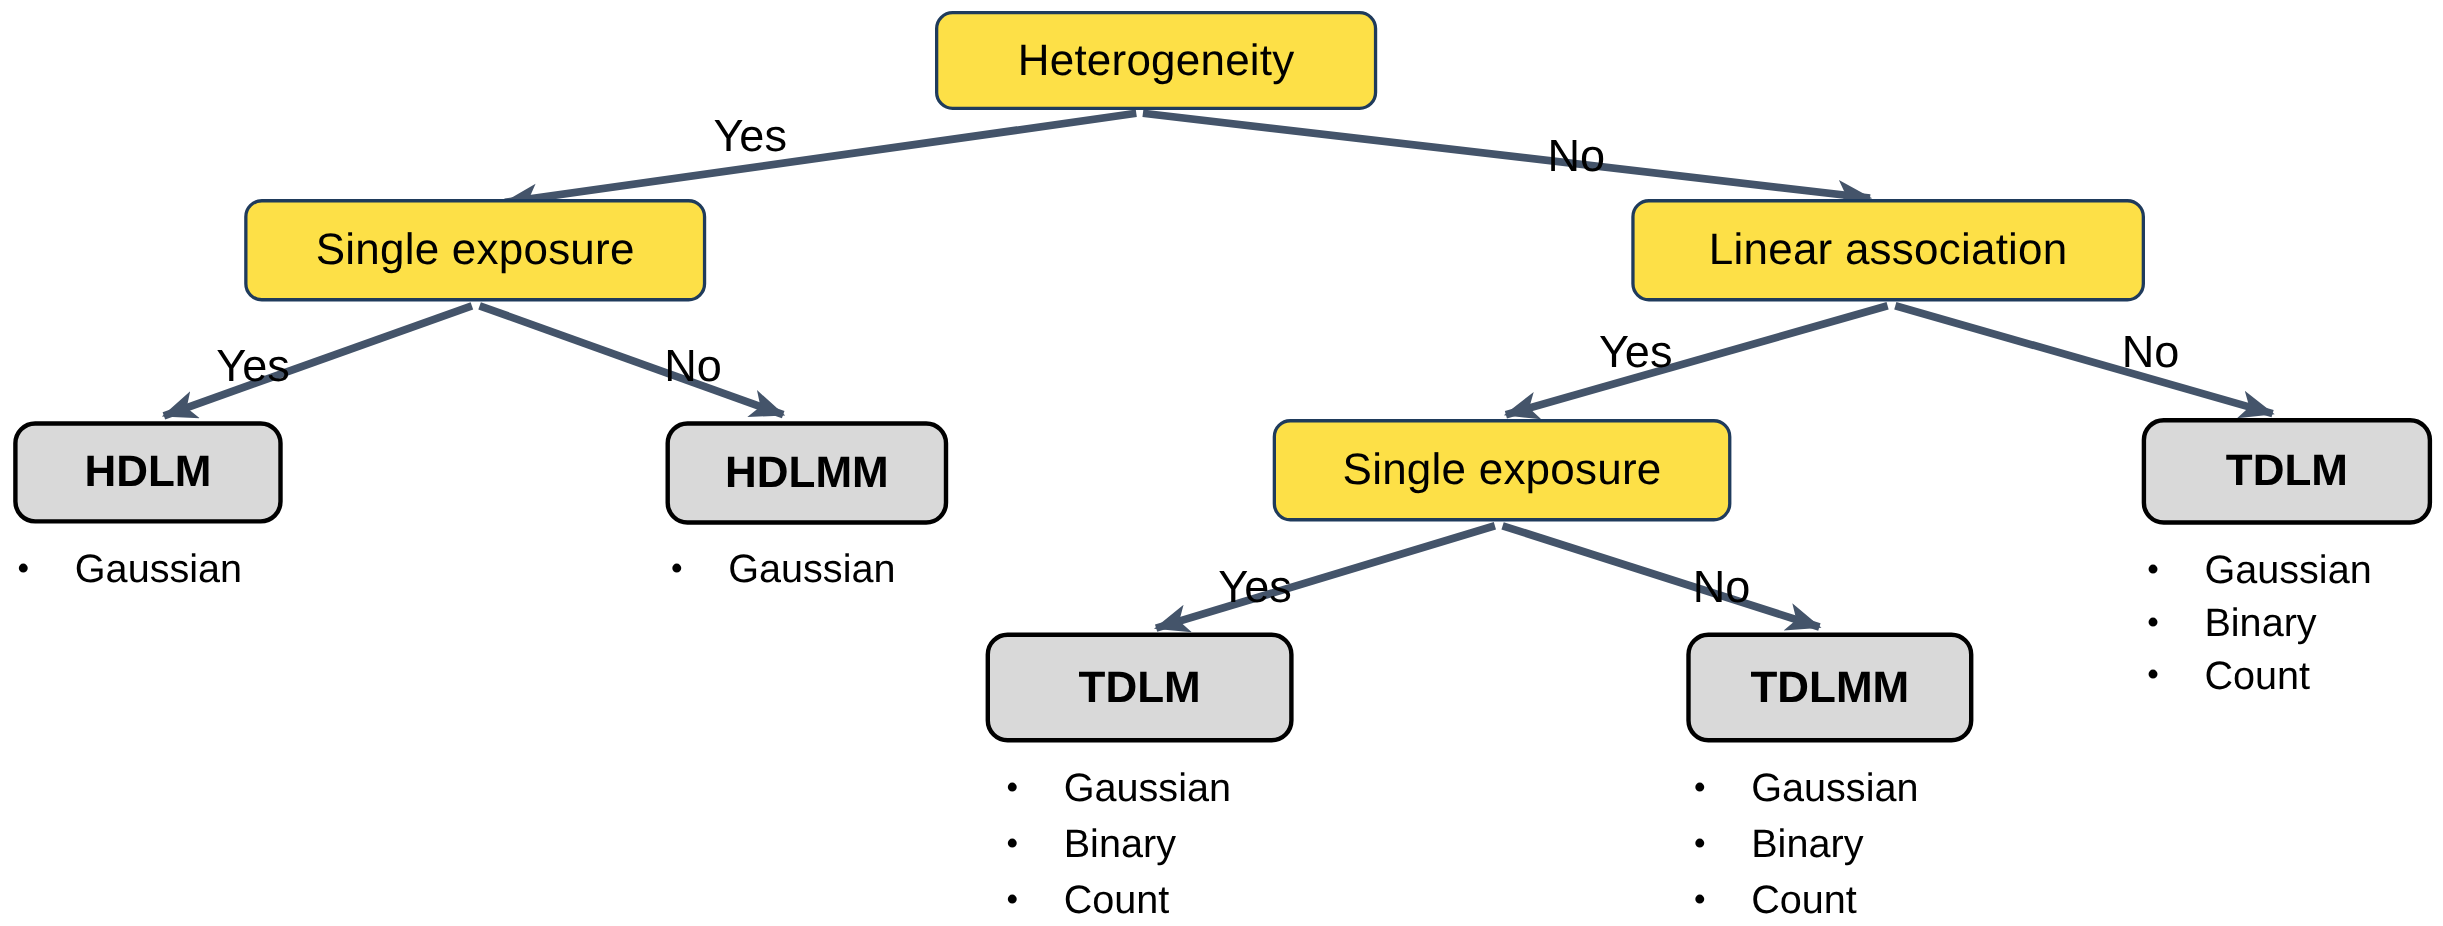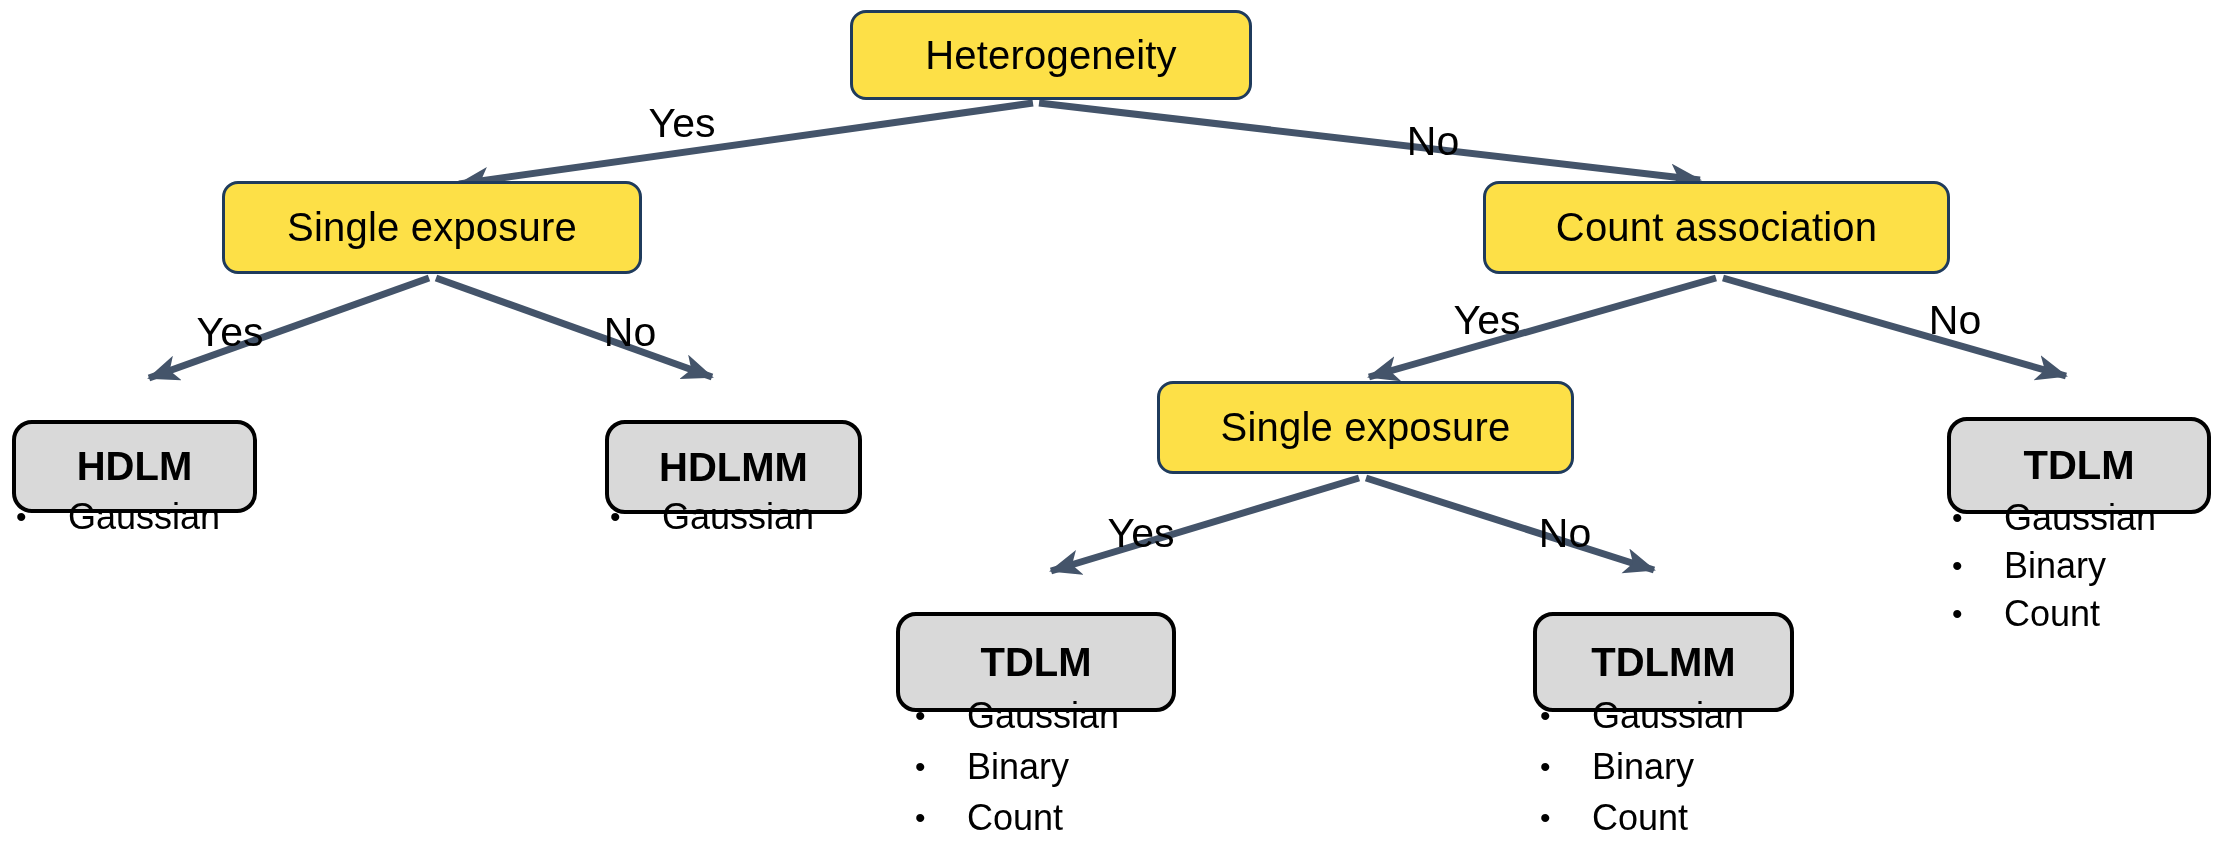--- a/index.html
+++ b/index.html
@@ -5,21 +5,21 @@
   html,body{margin:0;padding:0;background:#ffffff;}
   body{width:2221px;height:842px;font-family:"Liberation Sans",sans-serif;color:#000;}
   .stage{position:relative;width:2221px;height:842px;overflow:hidden;background:#ffffff;}
   svg.wires{position:absolute;left:0;top:0;width:2221px;height:842px;}
   .wire{stroke:#44546A;stroke-width:7;fill:none;}
   .node{position:absolute;display:flex;align-items:center;justify-content:center;
         box-sizing:border-box;text-align:center;white-space:nowrap;}
   .decision{background:#fde047;border:3px solid #1F3B5C;border-radius:16px;
             font-size:40px;font-weight:400;letter-spacing:0.2px;}
   .terminal{background:#D9D9D9;border:4px solid #000000;border-radius:20px;
-            font-size:40px;font-weight:700;margin-top:37px;}
+            font-size:40px;font-weight:700;}
   .edge-label{position:absolute;font-size:41px;font-weight:400;transform:translateX(-50%);
               white-space:nowrap;}
   ul.bullets{position:absolute;list-style:none;margin:0;padding:0;}
   ul.bullets li{display:flex;align-items:center;font-size:36px;}
   ul.bullets .dot{display:inline-block;width:52px;font-size:30px;}
   .lh50 li{height:50px;} .lh48 li{height:48px;} .lh51 li{height:51px;}
 </style>
 </head>
 <body>
 
@@ -41,21 +41,21 @@
     <line class="wire" x1="1366" y1="478" x2="1654" y2="570" marker-end="url(#arrowhead)"></line>
   </svg>
 
   <div class="node decision" style="left:850px;top:10px;width:402px;height:90px">
     <span>Heterogeneity</span>
   </div>
   <div class="node decision" style="left:222px;top:181px;width:420px;height:93px">
     <span>Single exposure</span>
   </div>
   <div class="node decision" style="left:1483px;top:181px;width:467px;height:93px">
-    <span>Count association</span>
+    <span>Linear association</span>
   </div>
   <div class="node decision" style="left:1157px;top:381px;width:417px;height:93px">
     <span>Single exposure</span>
   </div>
 
   <div class="node terminal" style="left:12px;top:383px;width:245px;height:93px">
     <span>HDLM</span>
   </div>
   <div class="node terminal" style="left:605px;top:383px;width:257px;height:94px">
     <span>HDLMM</span>

